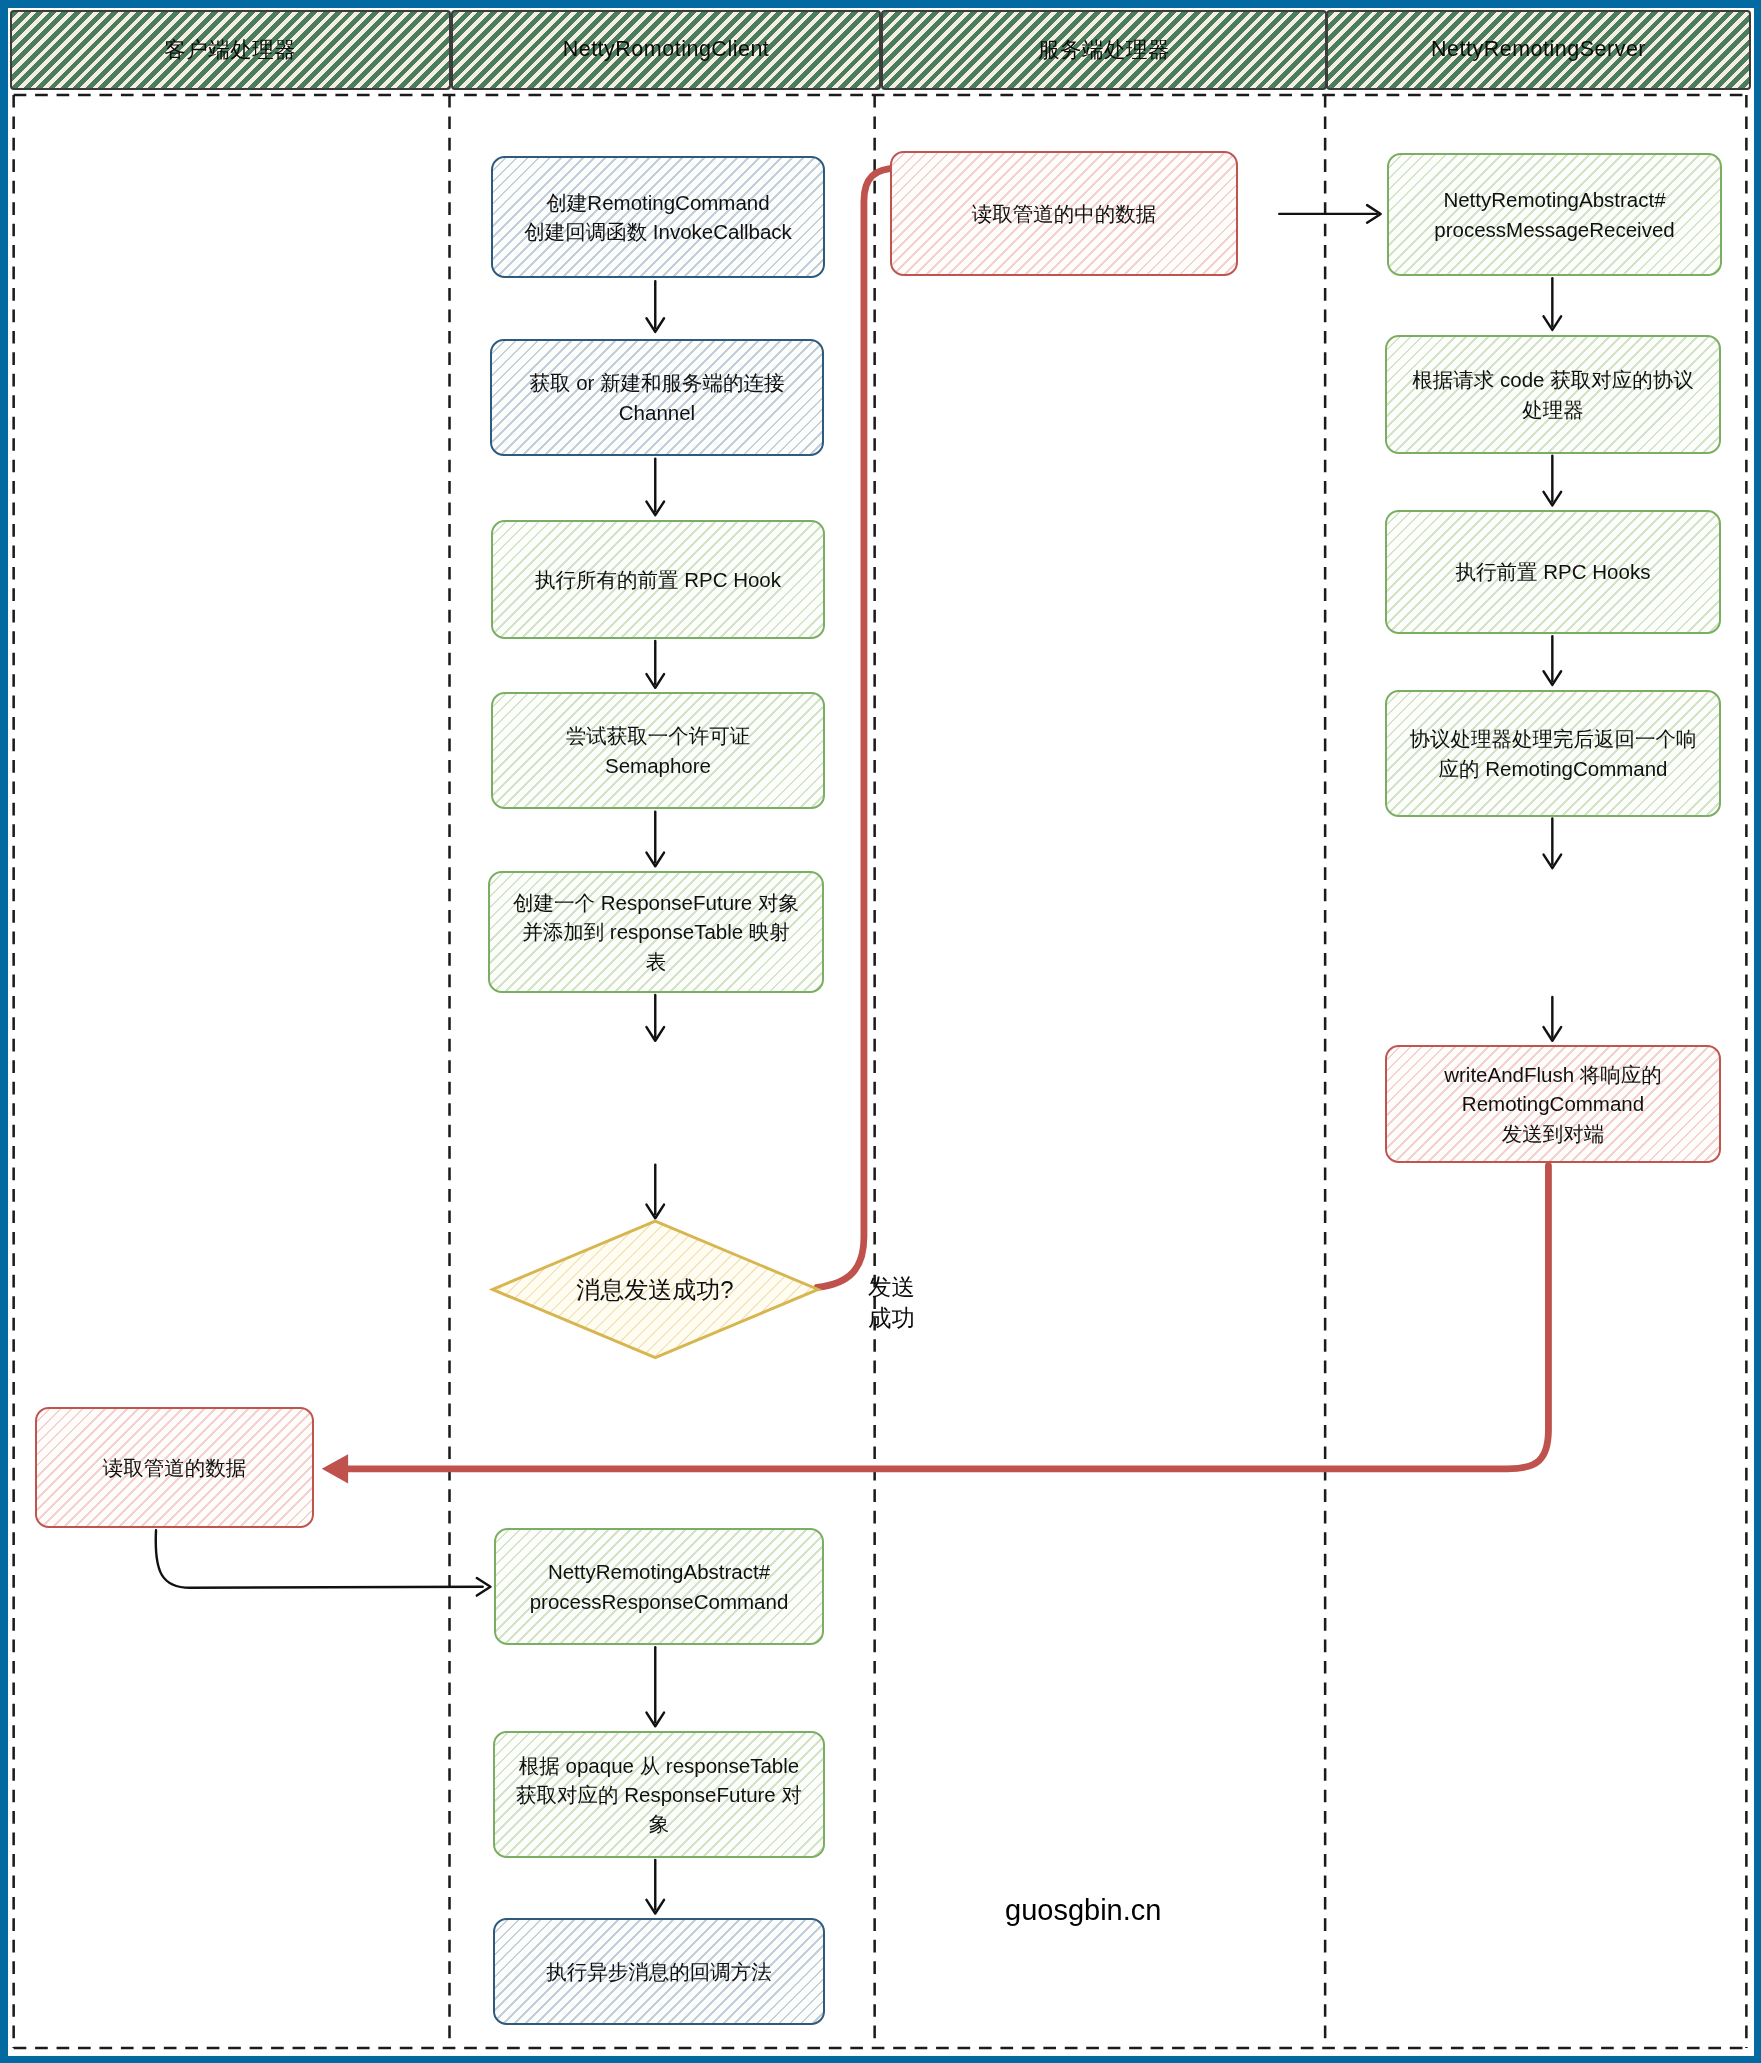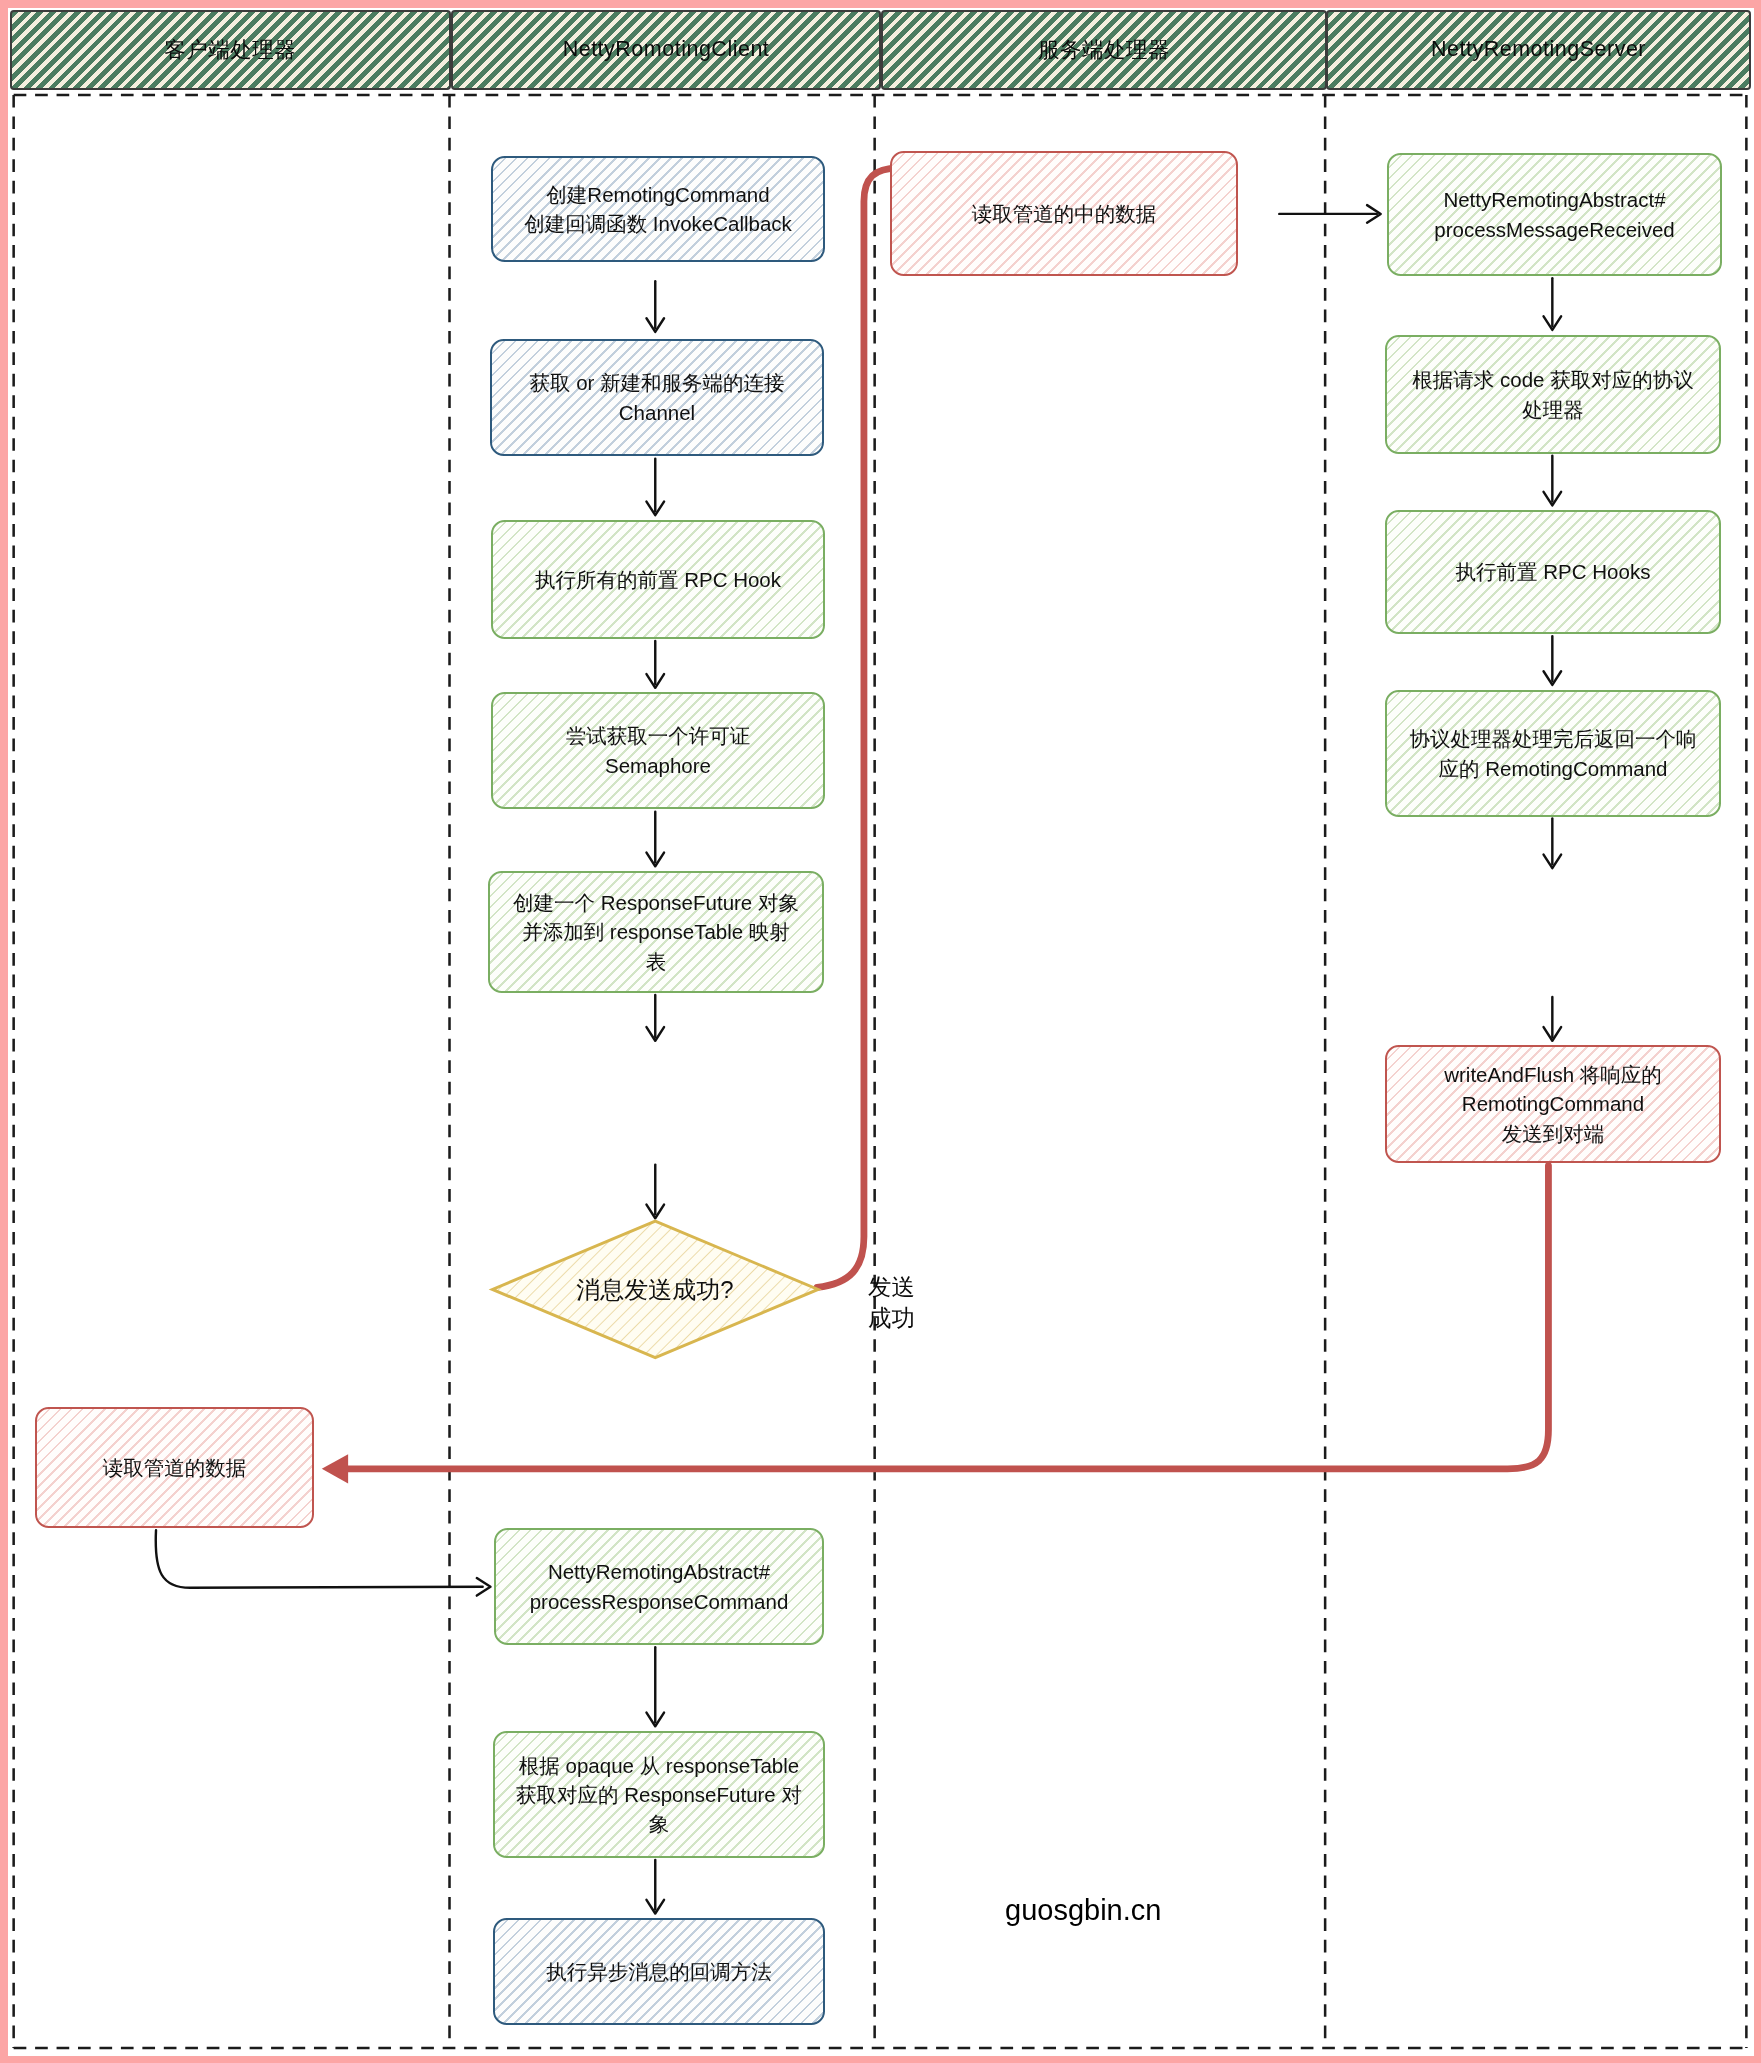--- a/index.html
+++ b/index.html
@@ -1,16 +1,16 @@
 <!DOCTYPE html>
 <html><head>
 <meta charset="utf-8">
 <style>
   html,body{margin:0;padding:0;background:#406b52;}
-  .canvas{position:relative;width:1761px;height:2064px;background:#fca5a5;overflow:hidden;
+  .canvas{position:relative;width:1761px;height:2064px;background:#0369a1;overflow:hidden;
           font-family:"Liberation Sans", sans-serif;color:#111;}
   .paper{position:absolute;left:7.8px;top:7.8px;width:1746px;height:2048px;background:#ffffff;z-index:0;}
   .overlay{position:absolute;left:0;top:0;width:1761px;height:2064px;z-index:1;}
 
   .lane-header{position:absolute;top:9.8px;height:80px;box-sizing:border-box;
       border:2.9px solid #3c3c3c;border-radius:3.9px;
       display:flex;align-items:center;justify-content:center;
       background-color:#f5efdf;
       background-image:repeating-linear-gradient(135deg,#4b7c60 0 4.9px,rgba(0,0,0,0) 4.9px 8.8px);
       z-index:2;font-size:21.5px;color:#0c0c0c;letter-spacing:0.5px;}
@@ -110,21 +110,21 @@
     <g stroke="#c0524e" stroke-width="7" fill="none" stroke-linecap="round" stroke-linejoin="round">
       <path d="M838,1320 C872,1316 886,1300 886,1268 L886,206 C886,182 897,172 921,172 L944,172"></path>
       <path d="M1588,1195 V1466 C1588,1497 1576,1506 1546,1506 L350,1506"></path>
     </g>
     <polygon points="962,172 936,157 936,187" fill="#c0524e"></polygon>
     <polygon points="330,1506 357,1491 357,1521" fill="#c0524e"></polygon>
 
     <polygon points="672,1252 839,1322 672,1392 505,1322" fill="url(#hy)" stroke="#d8b64f" stroke-width="3"></polygon>
   </svg>
 
-  <div class="node blue" style="left:491px;top:156px;width:334px;height:106px;">
+  <div class="node blue" style="left:491px;top:156px;width:334px;height:122px;">
     <span class="node-text">创建RemotingCommand
 创建回调函数 InvokeCallback</span>
     </div>
   <div class="node blue" style="left:490px;top:339px;width:334px;height:117px;">
     <span class="node-text">获取 or 新建和服务端的连接
 Channel</span>
     </div>
   <div class="node green" style="left:491px;top:520px;width:334px;height:119px;">
     <span class="node-text">执行所有的前置 RPC Hook</span>
     </div>

